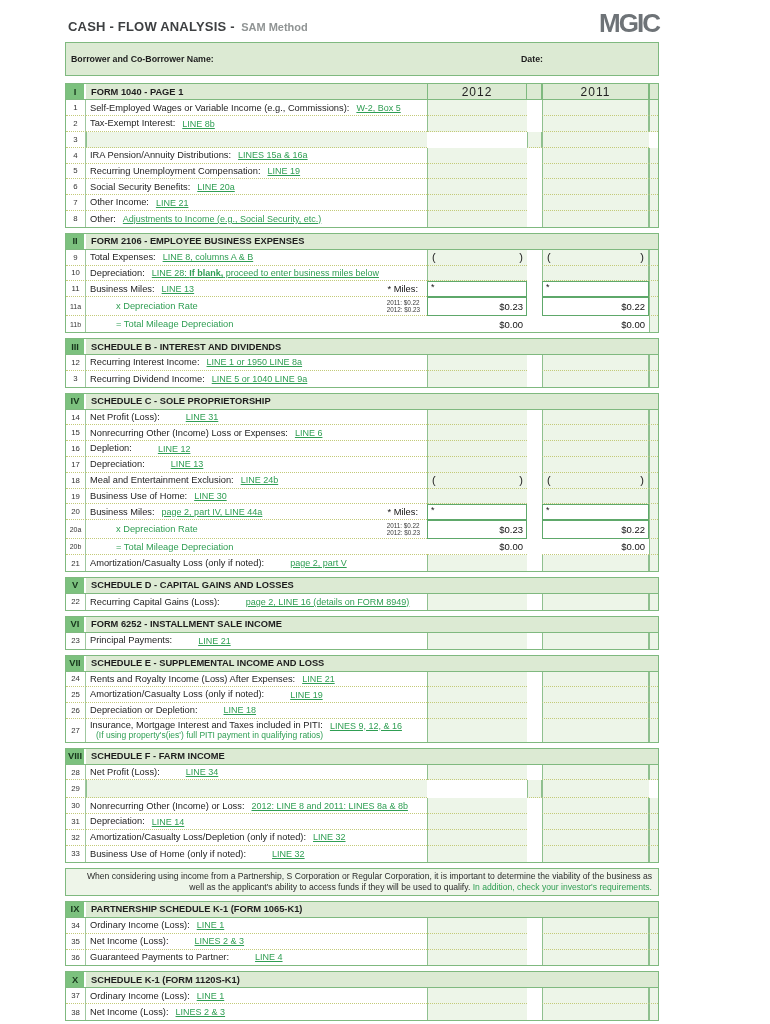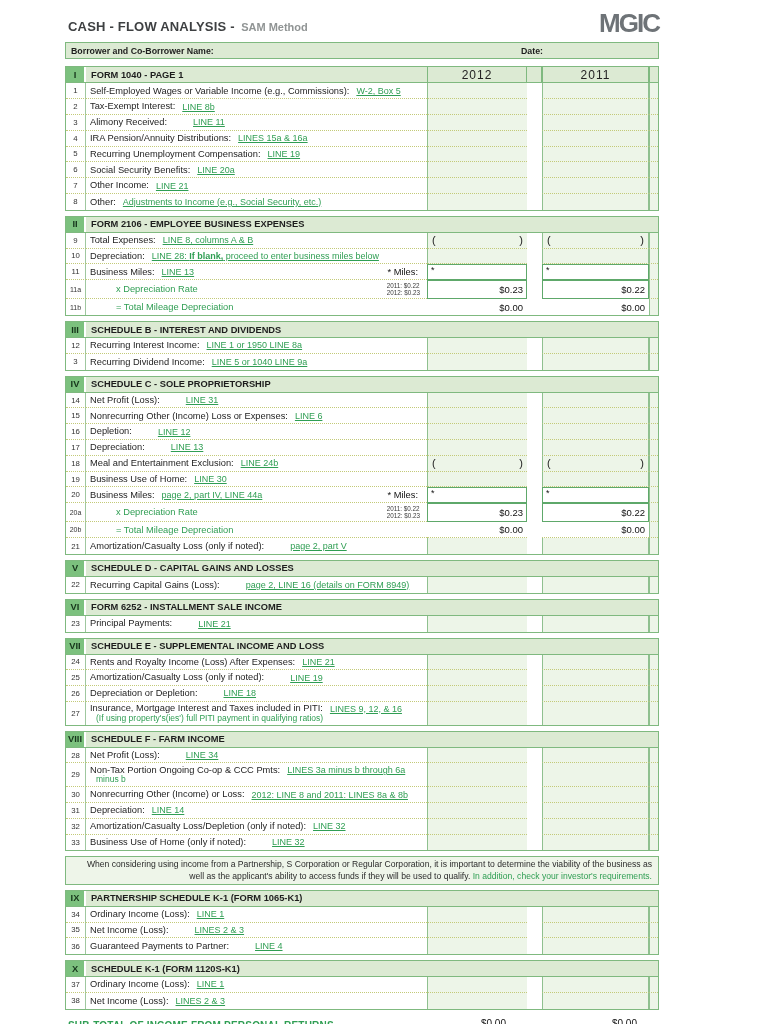--- a/index.html
+++ b/index.html
@@ -8,21 +8,21 @@
   .page { position:relative; width:770px; height:1024px; background:#fff; }
   .content { position:absolute; left:65px; top:12px; width:594px; }
 
   
   .title-row { display:flex; align-items:flex-end; justify-content:space-between; margin-bottom:7px; padding-left:3px; }
   .t-main { font-size:13px; font-weight:bold; color:#3e4042; letter-spacing:.2px; }
   .t-sub { font-size:11px; color:#909494; font-weight:bold; margin-left:2px; }
   .logo { font-size:26px; font-weight:bold; color:#6e7377; letter-spacing:-2px; line-height:.9; }
 
   
-  .borrower-bar { display:flex; align-items:center; background:#dcead3; border:1px solid #7fb97f; height:17px; padding:0 5px; margin-bottom:7px; }
+  .borrower-bar { display:flex; align-items:center; background:#dcead3; border:1px solid #7fb97f; height:34px; padding:0 5px; margin-bottom:7px; }
   .bb-label { font-size:8.8px; font-weight:bold; color:#1d1d1d; }
   .bb-field { flex:1; height:100%; }
   .bb-field.date-f { flex:0 0 110px; }
 
   
   .section { border:1px solid #7fb97f; margin-bottom:5px; background:#fff; }
   .grid6 { display:grid; grid-template-columns:20px 1fr 100px 15px 107px 9px; align-items:stretch; }
   .sec-header { background:#dcead3; border-bottom:1px solid #7fb97f; min-height:16px; }
   .numeral { background:#7cc17e; border-right:2px solid #fff; color:#16351b; font-weight:bold; font-size:9.3px; display:flex; align-items:center; justify-content:center; }
   .sec-title { grid-column:2 / -1; font-size:9.3px; font-weight:bold; color:#1d1d1d; display:flex; align-items:center; padding-left:5px; }
@@ -113,24 +113,20 @@
               <span class="lbl">Tax-Exempt Interest:</span>
               <span class="ref">LINE 8b</span>
             </div>
             <div class="cell-val v1 dot"></div>
             <div class="cell-gap"></div>
             <div class="cell-val v2 dot"></div>
             <div class="cell-strip dot"></div>
           </div>
           <div class="row grid6">
             <div class="cell-num dot">3</div>
-            <div class="cell-label dot">
-              <span class="lbl">Alimony Received:</span>
-              <span class="ref gap">LINE 11</span>
-            </div>
             <div class="cell-val v1 dot"></div>
             <div class="cell-gap"></div>
             <div class="cell-val v2 dot"></div>
             <div class="cell-strip dot"></div>
           </div>
           <div class="row grid6">
             <div class="cell-num dot">4</div>
             <div class="cell-label dot">
               <span class="lbl">IRA Pension/Annuity Distributions:</span>
               <span class="ref">LINES 15a &amp; 16a</span>
@@ -512,25 +508,20 @@
               <span class="lbl">Net Profit (Loss):</span>
               <span class="ref gap">LINE 34</span>
             </div>
             <div class="cell-val v1 dot"></div>
             <div class="cell-gap"></div>
             <div class="cell-val v2 dot"></div>
             <div class="cell-strip dot"></div>
           </div>
           <div class="row grid6 tall">
             <div class="cell-num dot">29</div>
-            <div class="cell-label dot">
-              <span class="lbl">Non-Tax Portion Ongoing Co-op &amp; CCC Pmts:</span>
-              <span class="ref">LINES 3a minus b through 6a</span>
-              <span class="lbl2">minus b</span>
-            </div>
             <div class="cell-val v1 dot"></div>
             <div class="cell-gap"></div>
             <div class="cell-val v2 dot"></div>
             <div class="cell-strip dot"></div>
           </div>
           <div class="row grid6">
             <div class="cell-num dot">30</div>
             <div class="cell-label dot">
               <span class="lbl">Nonrecurring Other (Income) or Loss:</span>
               <span class="ref">2012: LINE 8 and 2011: LINES 8a &amp; 8b</span>

